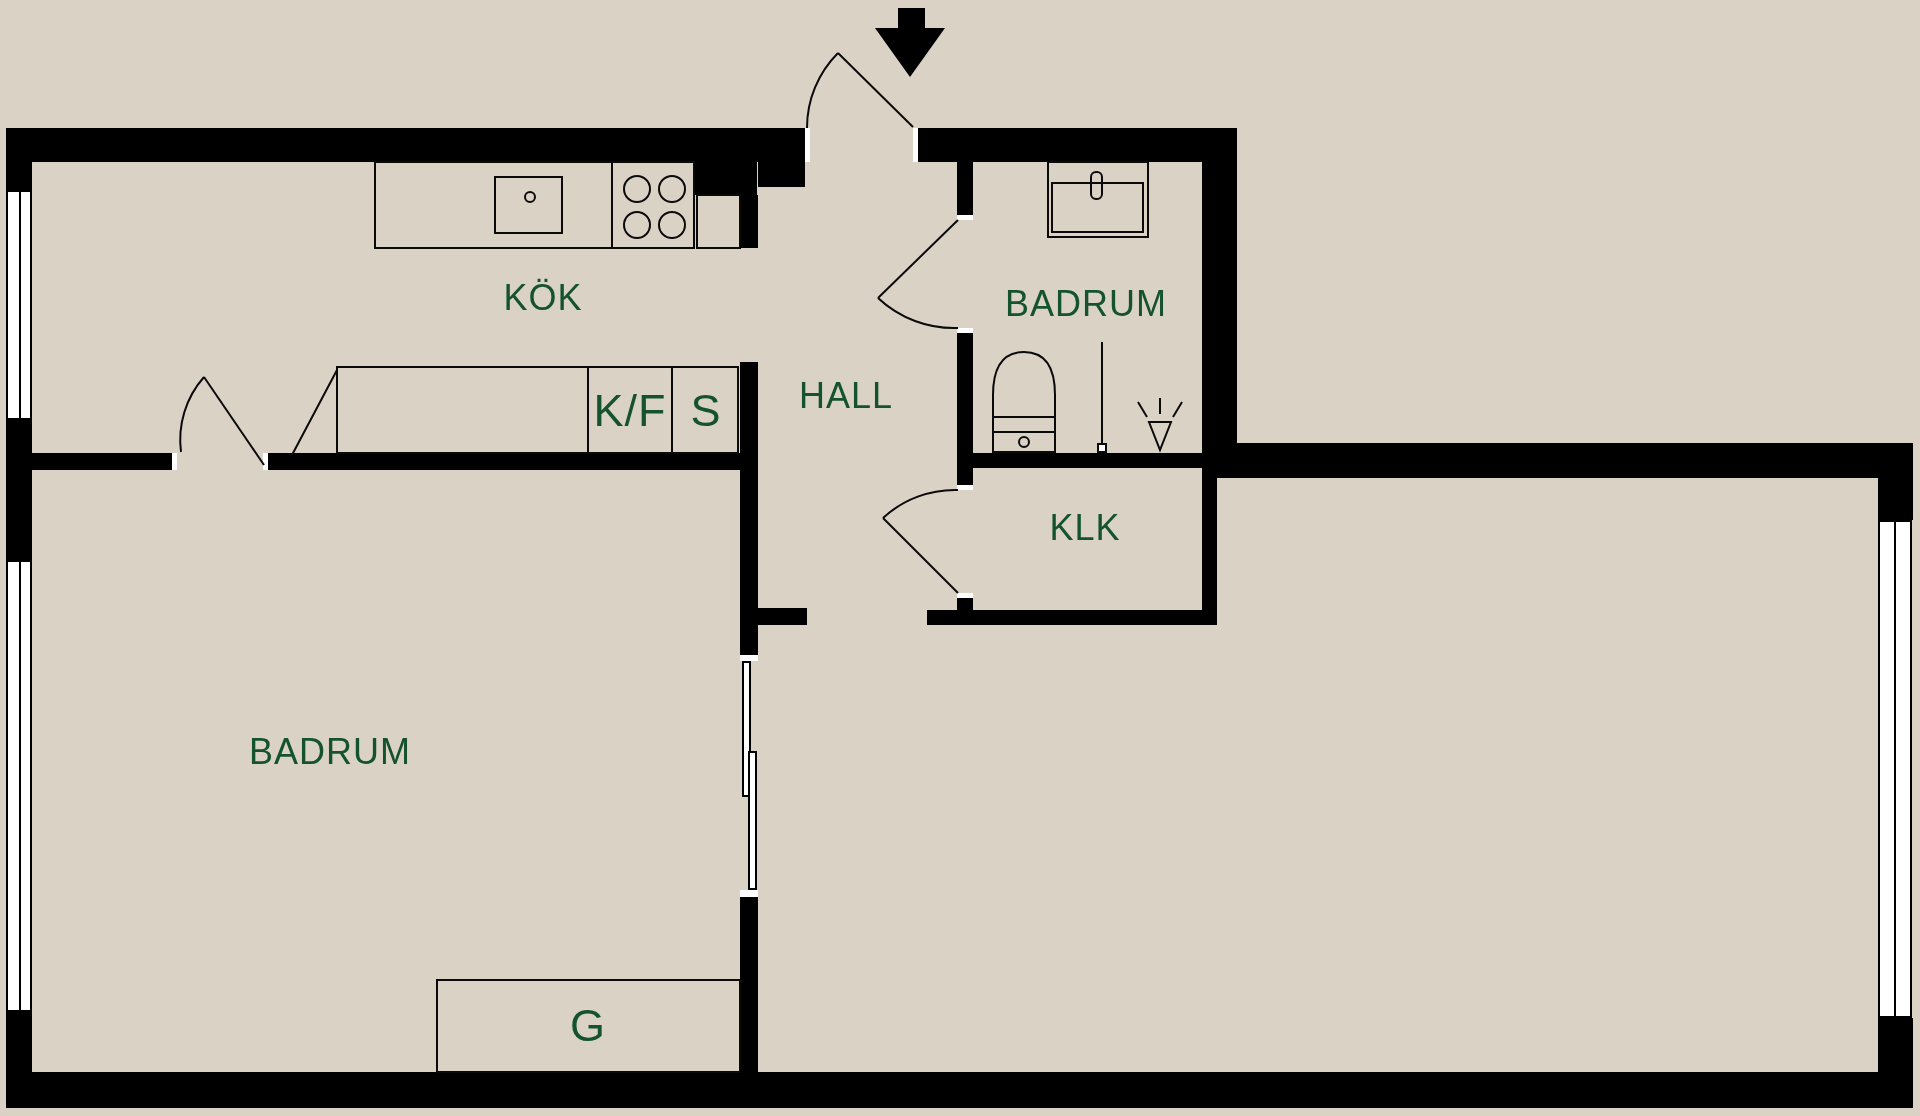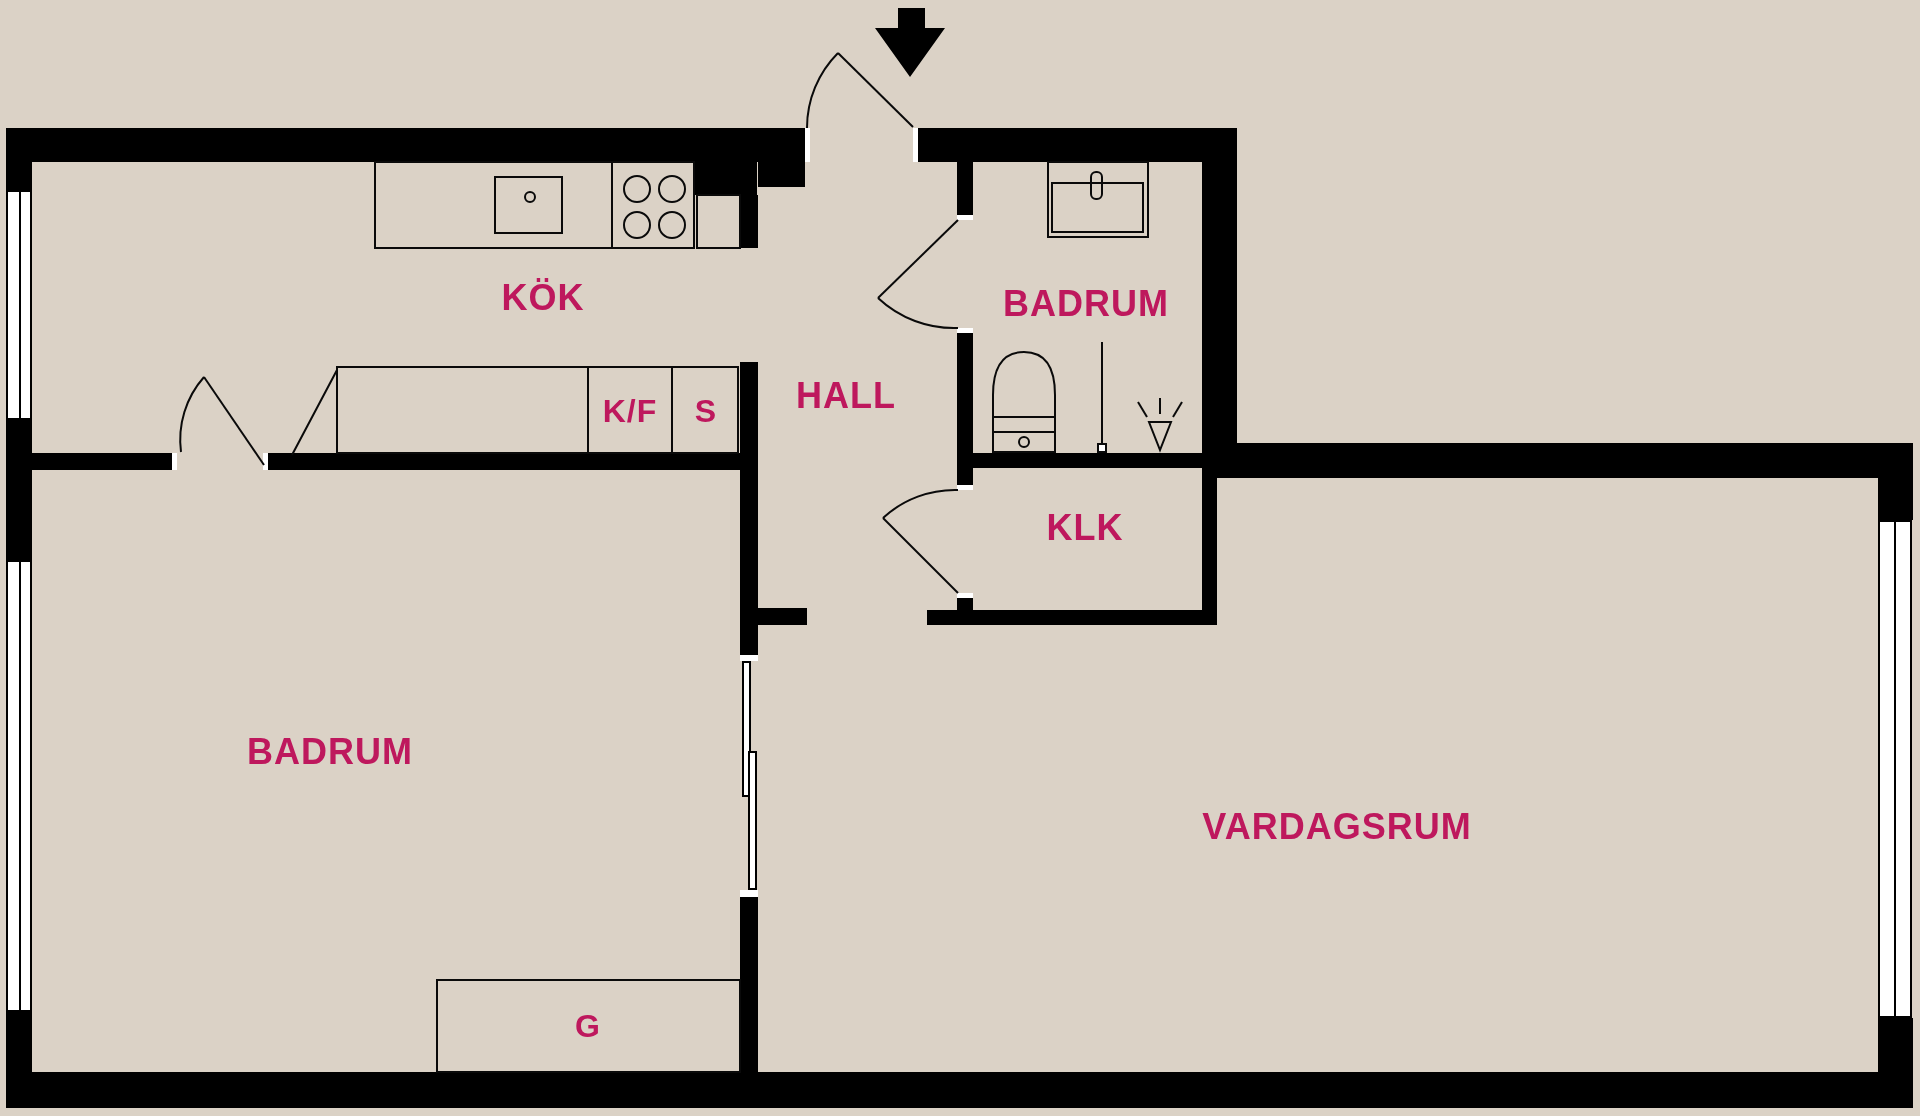--- a/index.html
+++ b/index.html
@@ -3,22 +3,22 @@
 <meta charset="utf-8">
 <style>
   html,body{margin:0;padding:0;background:#dbd2c6;}
   .plan{position:relative;width:1920px;height:1116px;background:#dbd2c6;overflow:hidden;
         font-family:"Liberation Sans", sans-serif;}
   .w{position:absolute;background:#000;}
   .cap{position:absolute;background:#fff;}
   .window{position:absolute;background:#fff;border:2px solid #000;box-sizing:border-box;}
   .mull{position:absolute;background:#000;}
   .lbl{position:absolute;transform:translate(-50%,-50%);font-size:36px;letter-spacing:1px;
-       color:#be185d;white-space:nowrap;font-weight:bold;}
-  .lbl.small{font-size:32px;}
+       color:#14532d;white-space:nowrap;}
+  .lbl.small{font-size:45px;}
   svg.overlay{position:absolute;left:0;top:0;z-index:5;}
   .lbl{z-index:6;}
 </style>
 </head>
 <body>
 
 <div class="plan">
 
   <div class="w" style="left:6px;top:128px;width:799px;height:34px;"></div>
   <div class="w" style="left:918px;top:128px;width:319px;height:34px;"></div>
@@ -143,18 +143,17 @@
 
       <polygon fill="#000000" stroke="none" points="898,8 925,8 925,28 945,28 910,77 875,28 898,28"></polygon>
     </g>
   </svg>
 
   <div class="lbl" style="left:543px;top:298px;">KÖK</div>
   <div class="lbl" style="left:846px;top:396px;">HALL</div>
   <div class="lbl" style="left:1086px;top:304px;">BADRUM</div>
   <div class="lbl" style="left:1085px;top:528px;">KLK</div>
   <div class="lbl" style="left:330px;top:752px;">BADRUM</div>
-  <div class="lbl" style="left:1337px;top:827px;">VARDAGSRUM</div>
   <div class="lbl small" style="left:630px;top:411px;">K/F</div>
   <div class="lbl small" style="left:706px;top:411px;">S</div>
   <div class="lbl small" style="left:588px;top:1026px;">G</div>
 
 </div>
 
 </body></html>

